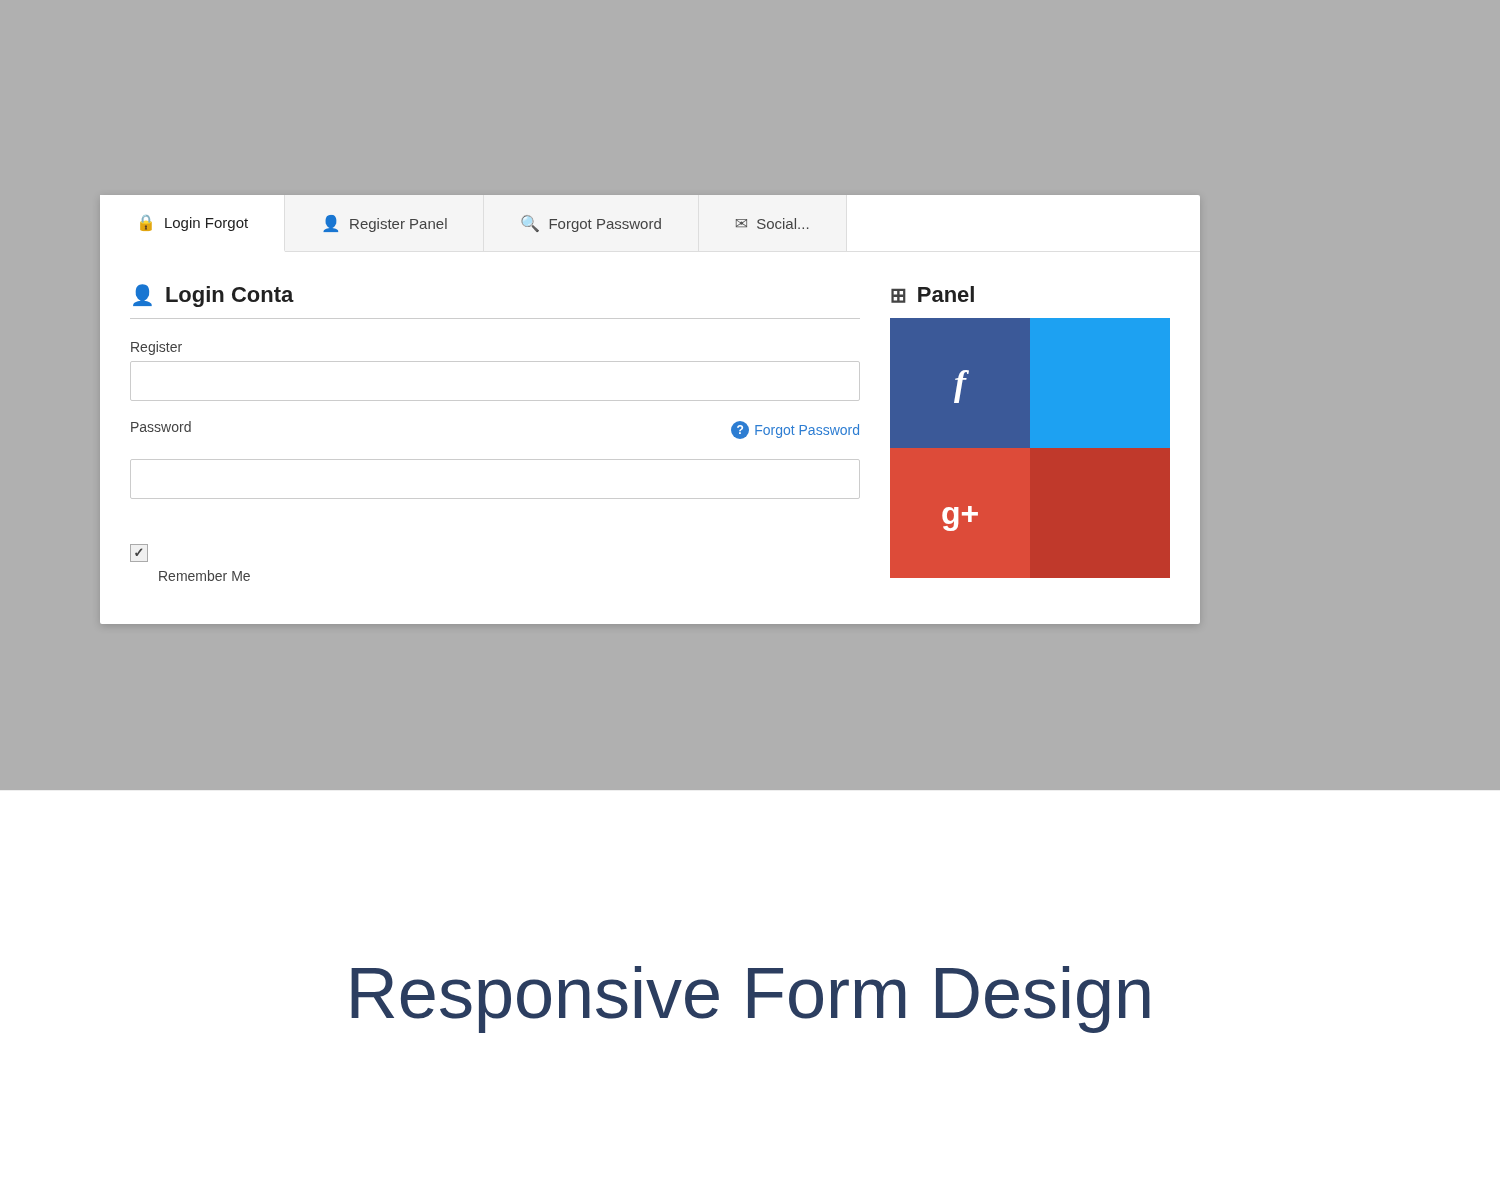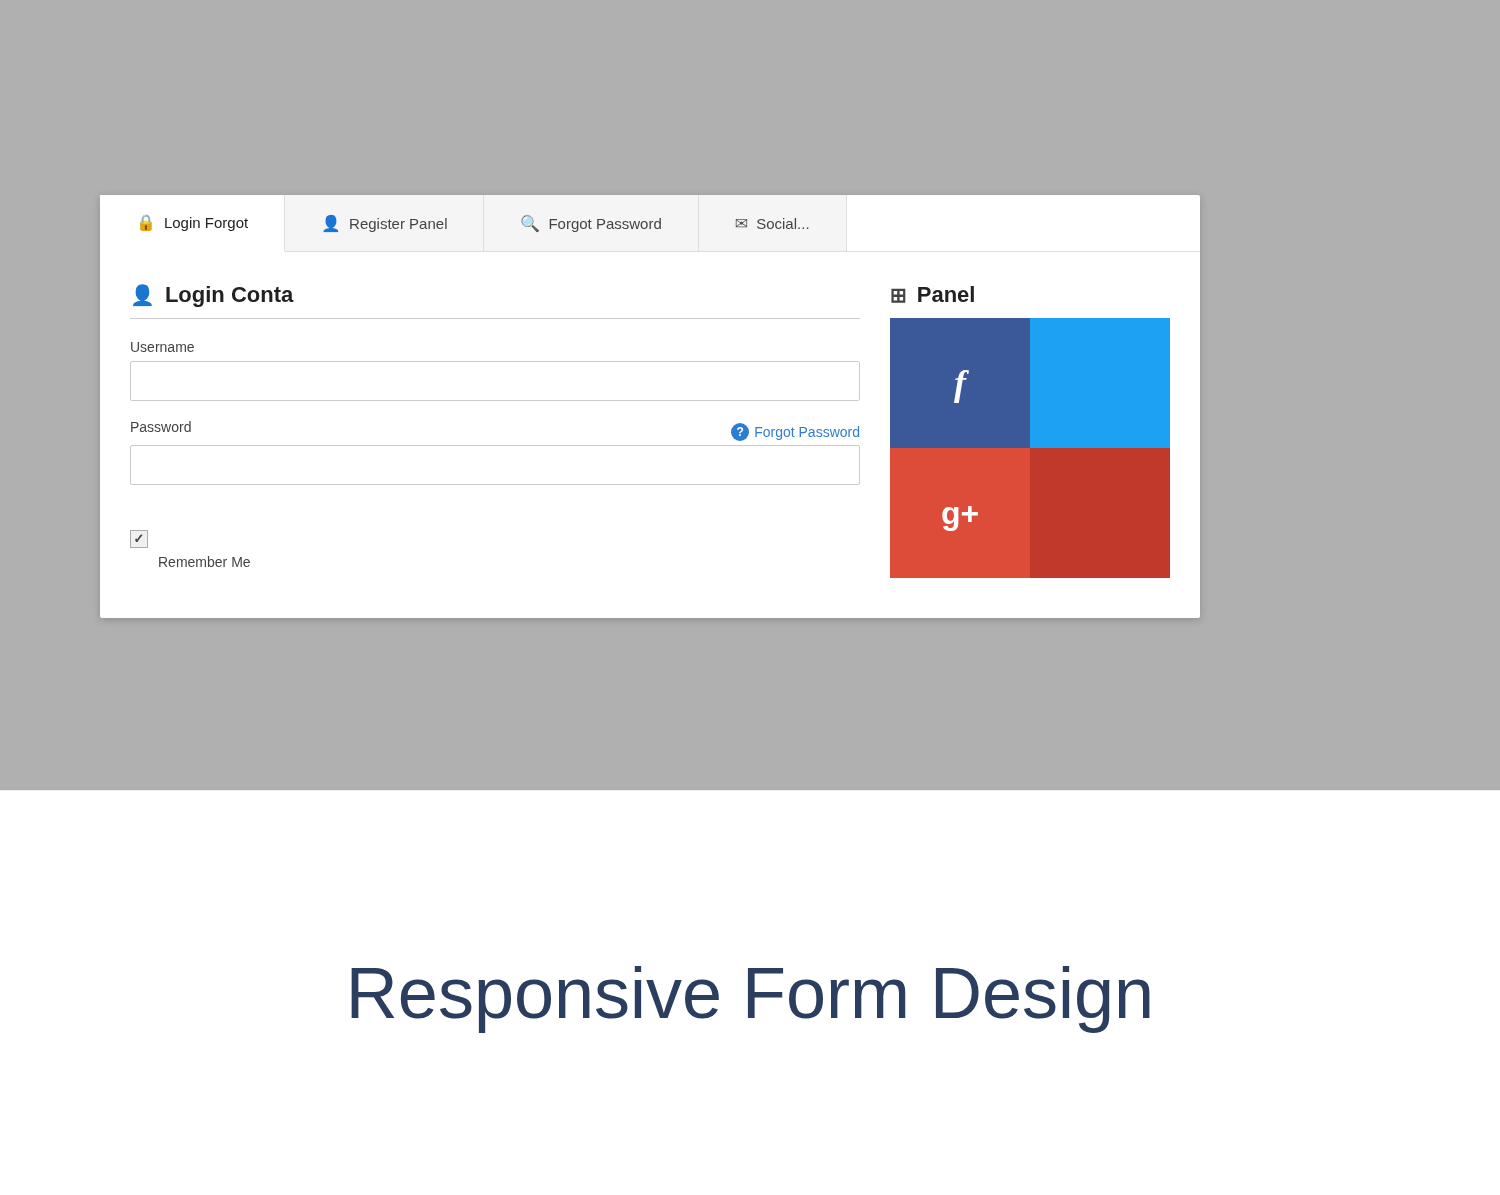--- a/index.html
+++ b/index.html
@@ -102,22 +102,22 @@
 
     .field-label {
       font-size: 14px;
       color: #444;
       margin-bottom: 6px;
     }
 
     .field-row {
       display: flex;
       justify-content: space-between;
-      align-items: flex-end;
-      margin-bottom: 4px;
+      align-items: center;
+      margin-bottom: 18px;
     }
 
     .text-input {
       width: 100%;
       height: 40px;
       border: 1px solid #ccc;
       border-radius: 2px;
       padding: 0 10px;
       font-size: 14px;
       outline: none;
@@ -283,21 +283,21 @@
 
     <div class="content">
 
       <div class="login-section">
         <div class="section-title">
           <span class="icon">👤</span>
           <span>Login Conta</span>
         </div>
         <hr class="divider">
 
-        <div class="field-label">Username</div>
+        <div class="field-label">Register</div>
         <input class="text-input" type="text" placeholder="" style="">
 
         <div class="field-row">
           <div class="field-label">Password</div>
           <a class="forgot-link">
             <span class="help-icon">?</span>
             <span>Forgot Password</span>
           </a>
         </div>
         <input class="text-input" type="password" placeholder="" style="">

